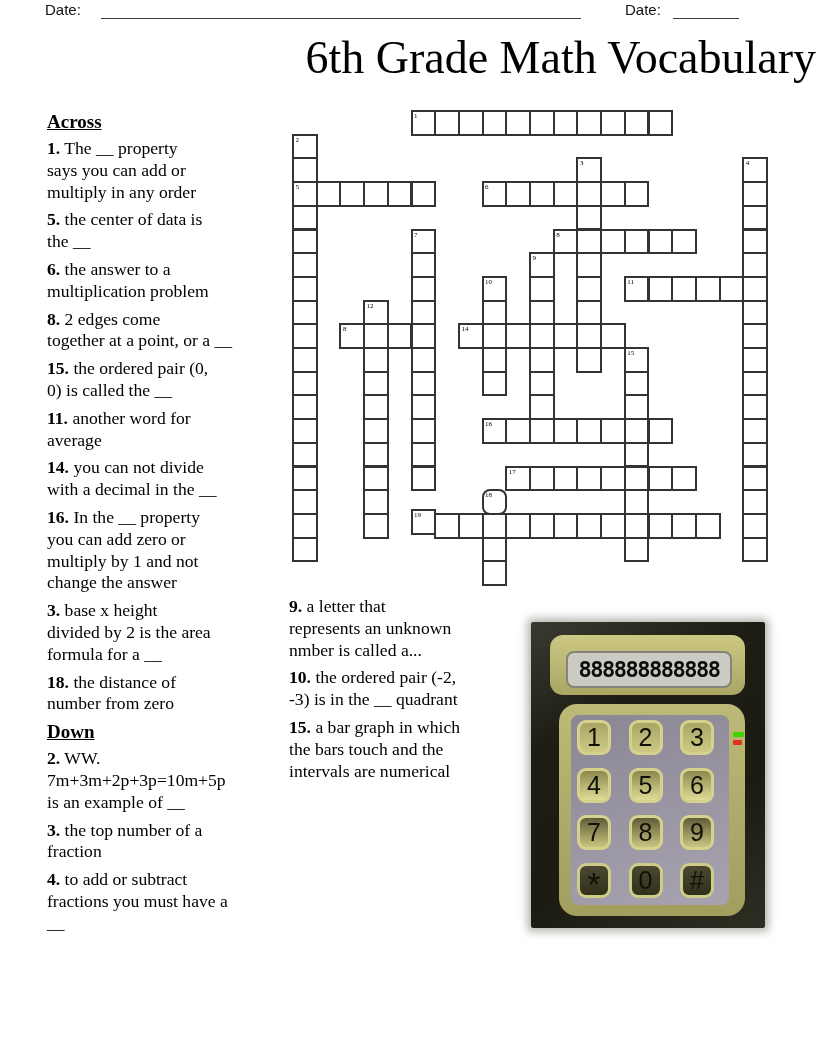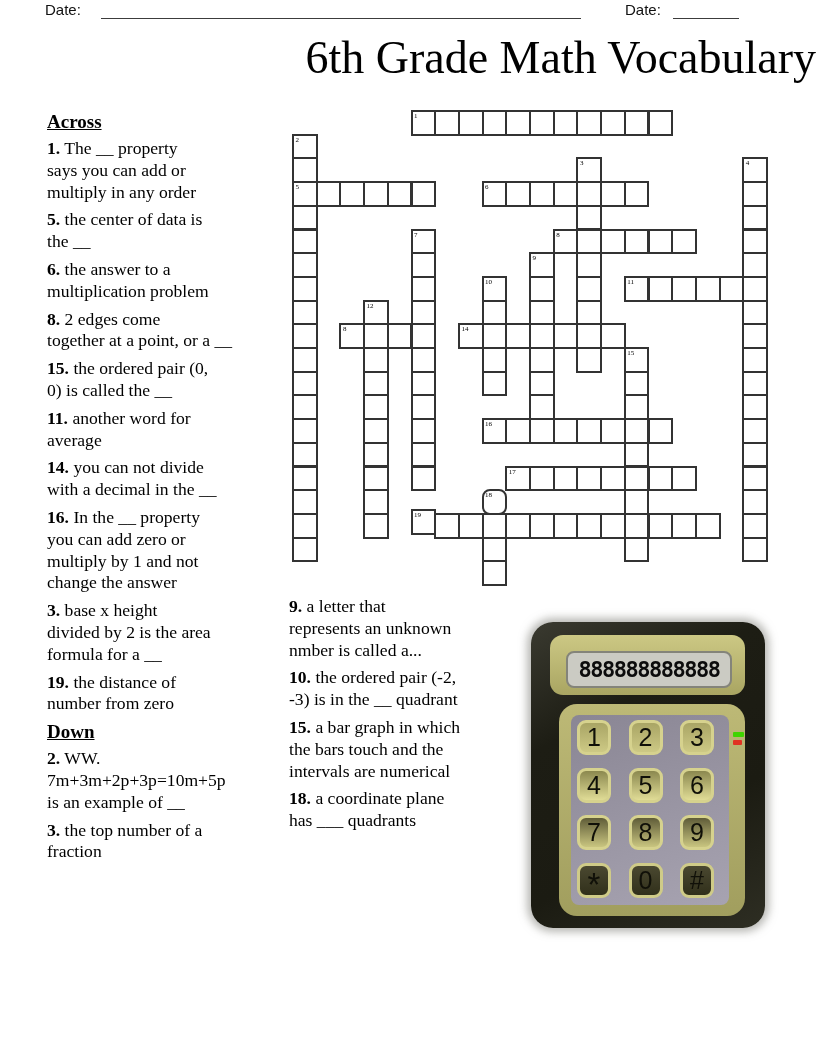--- a/index.html
+++ b/index.html
@@ -27,21 +27,21 @@
 
   
   #crossword-grid{position:absolute;left:292px;top:110px;}
   .xcell{position:absolute;width:25.7px;height:25.7px;box-sizing:border-box;
          border:2px solid #333333;background:#ffffff;}
   .xnum{position:absolute;top:0;left:1.5px;font-size:7px;line-height:9px;
         font-family:"Liberation Serif",serif;}
 
   
   .calc{position:absolute;left:529px;top:620px;width:239px;height:315px;}
-  .calc-body{position:absolute;left:2px;top:2px;width:234px;height:306px;border-radius:22px;
+  .calc-body{position:absolute;left:2px;top:2px;width:234px;height:306px;border-radius:2px;
              background:linear-gradient(150deg,#3a3a30 0%,#1d1d14 30%,#1b1b12 65%,#2e2e23 100%);
              box-shadow:0 0 9px 4px rgba(125,125,118,0.55);}
   .calc-bezel{position:absolute;left:19px;top:13px;width:195px;height:60px;border-radius:13px;
               background:linear-gradient(#ccc884,#a9a562);}
   .calc-lcd{position:absolute;left:16px;top:16px;width:162px;height:33px;border-radius:8px;
             background:#cbcbc3;border:2px solid #84847a;display:flex;align-items:center;justify-content:center;
             font-family:"DejaVu Sans Mono",monospace;font-weight:bold;font-size:22px;letter-spacing:-1.5px;color:#0c0c0c;}
   .calc-pad-outer{position:absolute;left:28px;top:82px;width:186px;height:212px;border-radius:18px;
                   background:linear-gradient(#bdb976,#a19e5e);}
   .calc-pad-inner{position:absolute;left:12px;top:11px;width:158px;height:190px;border-radius:8px;
@@ -87,40 +87,41 @@
 average</p>
       <p class="clue"><b>14.</b> you can not divide
 with a decimal in the __</p>
       <p class="clue"><b>16.</b> In the __ property
 you can add zero or
 multiply by 1 and not
 change the answer</p>
       <p class="clue"><b>3.</b> base x height
 divided by 2 is the area
 formula for a __</p>
-      <p class="clue"><b>19.</b> the distance of
+      <p class="clue"><b>18.</b> the distance of
 number from zero</p>
       <h3 class="section-hdr">Down</h3>
       <p class="clue"><b>2.</b> WW.
 7m+3m+2p+3p=10m+5p
 is an example of __</p>
       <p class="clue"><b>3.</b> the top number of a
 fraction</p>
+      <p class="clue"><b>4.</b> to add or subtract
+fractions you must have a
+__</p>
     </div>
   <div id="clue-col-2" class="clue-col">
       <p class="clue"><b>9.</b> a letter that
 represents an unknown
 nmber is called a...</p>
       <p class="clue"><b>10.</b> the ordered pair (-2,
 -3) is in the __ quadrant</p>
       <p class="clue"><b>15.</b> a bar graph in which
 the bars touch and the
 intervals are numerical</p>
-      <p class="clue"><b>18.</b> a coordinate plane
-has ___ quadrants</p>
     </div>
 
   <div id="crossword-grid">
       <div class="xcell" style="left: 118.5px; top: 0px;">
         <span class="xnum">1</span>
       </div>
       <div class="xcell" style="left: 142.2px; top: 0px;"></div>
       <div class="xcell" style="left: 165.9px; top: 0px;"></div>
       <div class="xcell" style="left: 189.6px; top: 0px;"></div>
       <div class="xcell" style="left: 213.3px; top: 0px;"></div>

